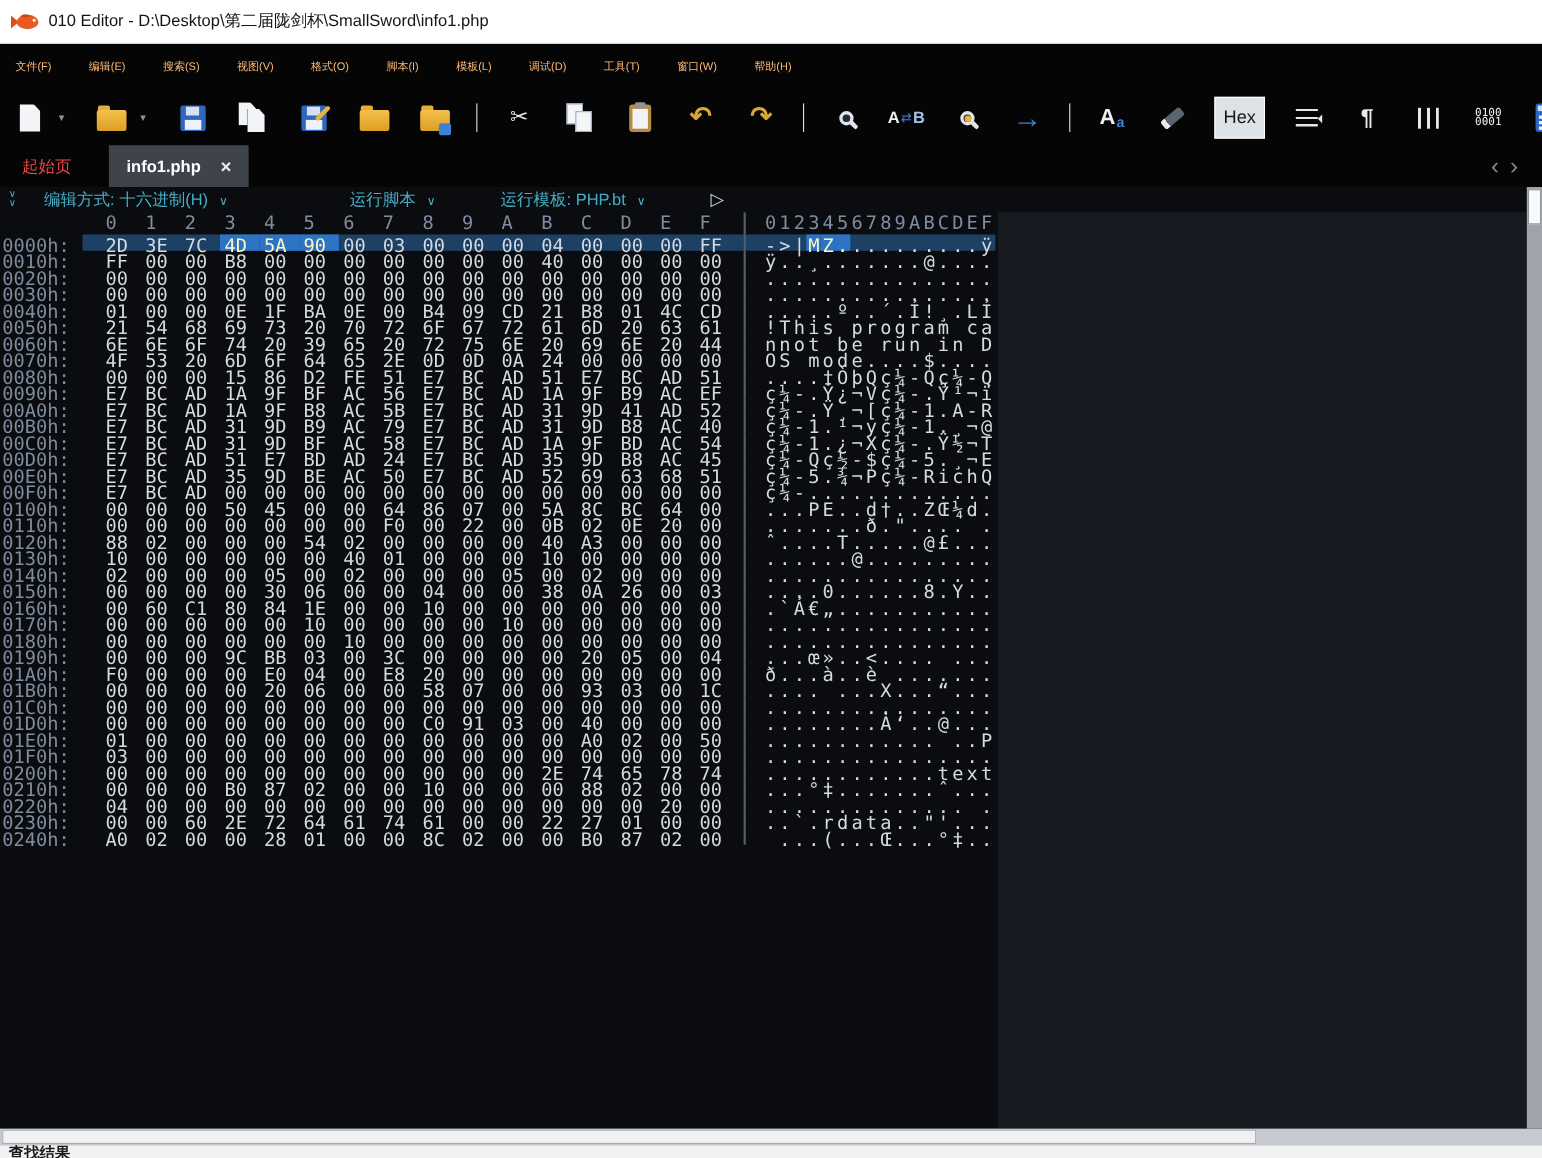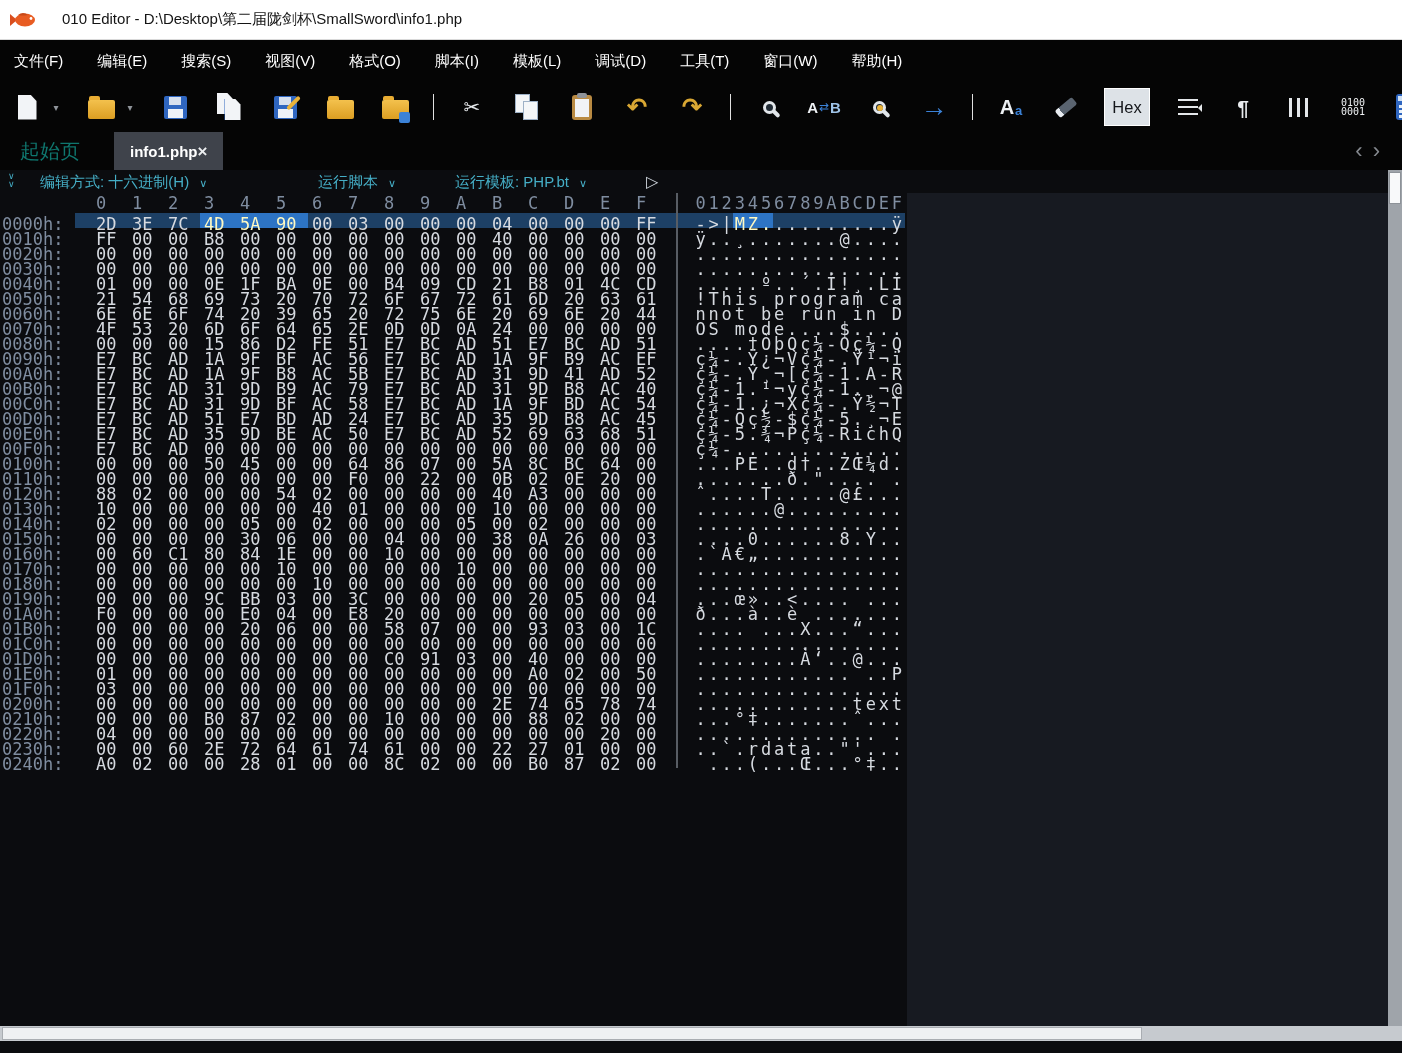--- a/index.html
+++ b/index.html
@@ -6,26 +6,26 @@
   html,body { margin:0; padding:0; background:#222; }
   .window {
     position:relative; width:1402px; height:1053px; overflow:hidden;
     font-family:"Liberation Sans", sans-serif; background:#0b0c0f;
   }
 
   
   .titlebar { position:absolute; top:0; left:0; right:0; height:40px; background:#ffffff;
     border-bottom:1px solid #d9d9d9; display:flex; align-items:center; }
   .app-icon { margin-left:10px; width:26px; height:20px; display:inline-flex; }
-  .title-text { margin-left:26px; font-size:15px; color:#141414; }
+  .title-text { margin-left:8px; font-size:15px; color:#141414; }
 
   
   .menubar { position:absolute; top:40px; left:0; right:0; height:42px; background:#050505;
     display:flex; align-items:center; padding-left:14px; gap:34px; }
-  .menu-item { color:#ffffff; font-size:15px; white-space:nowrap; }
+  .menu-item { color:#fdba74; font-size:10px; white-space:nowrap; }
 
   
   .toolbar { position:absolute; top:82px; left:0; right:0; height:50px; background:#050505;
     display:flex; align-items:center; padding-left:10px; gap:21px; }
   .ibox { min-width:34px; height:38px; display:flex; align-items:center; justify-content:center;
     position:relative; flex:none; }
   .tcaret { width:14px; margin-left:-16px; color:#8f949a; font-size:10px; text-align:center; flex:none; }
   .tsep { width:1px; height:26px; background:#e0e0e0; flex:none; }
   .page { display:block; width:19px; height:25px; background:#f2f4f7;
     clip-path:polygon(0 0,68% 0,100% 26%,100% 100%,0 100%); }
@@ -77,23 +77,23 @@
   .binic { font-family:"DejaVu Sans Mono", monospace; font-size:10px; line-height:9px; color:#f0f2f4; }
   .binic span { display:block; }
   .calc { display:block; width:24px; height:26px; background:#2f66c0; border-radius:3px; position:relative; }
   .calc::before { content:""; position:absolute; top:2px; left:2px; right:2px; height:5px; background:#cfe0f4; }
   .calc::after { content:""; position:absolute; left:3px; top:11px; width:4px; height:3px; background:#e8f0fa;
     box-shadow:7px 0 #e8f0fa,14px 0 #e8f0fa,0 5px #e8f0fa,7px 5px #e8f0fa,14px 5px #e8f0fa,0 10px #e8f0fa,7px 10px #e8f0fa,14px 10px #e8f0fa; }
 
   
   .tabbar { position:absolute; top:132px; left:0; right:0; height:38px; background:#050505;
     display:flex; align-items:stretch; }
-  .tab-start { color:#0f766e; font-size:20px; display:flex; align-items:center; padding:0 18px; margin-left:2px; }
+  .tab-start { color:#ef4444; font-size:15px; display:flex; align-items:center; padding:0 18px; margin-left:2px; }
   .tab-active { margin-left:16px; background:#3f434b; color:#ffffff; font-weight:bold; font-size:15px;
-    display:flex; align-items:center; gap:0; padding:12px 16px; }
+    display:flex; align-items:center; gap:18px; padding:12px 16px; }
   .tab-close { font-weight:bold; font-size:17px; color:#eceef0; line-height:1; }
   .tab-chevrons { margin-left:auto; display:flex; align-items:center; gap:10px; padding-right:22px;
     color:#85898f; font-size:22px; }
 
   
   .content { position:absolute; top:170px; left:0; right:14px; height:856px;
     background:var(--hexbg,#0b0c0f); overflow:hidden; }
   .right-void { position:absolute; left:907px; right:0; top:23px; bottom:0; background:var(--void,#171a21); }
 
   .editbar { position:absolute; top:0; left:0; right:0; height:23px; color:var(--teal,#45aec6); font-size:15px; }
@@ -1772,14 +1772,17 @@
         </div>
       </div>
   </div>
 
   <div class="vscroll">
     <div class="vthumb"></div>
   </div>
   <div class="hscroll">
     <div class="hthumb"></div>
   </div>
+  <div class="statusbar">
+    <span class="status-text">查找结果</span>
+  </div>
 
 </div>
 
 </body></html>

